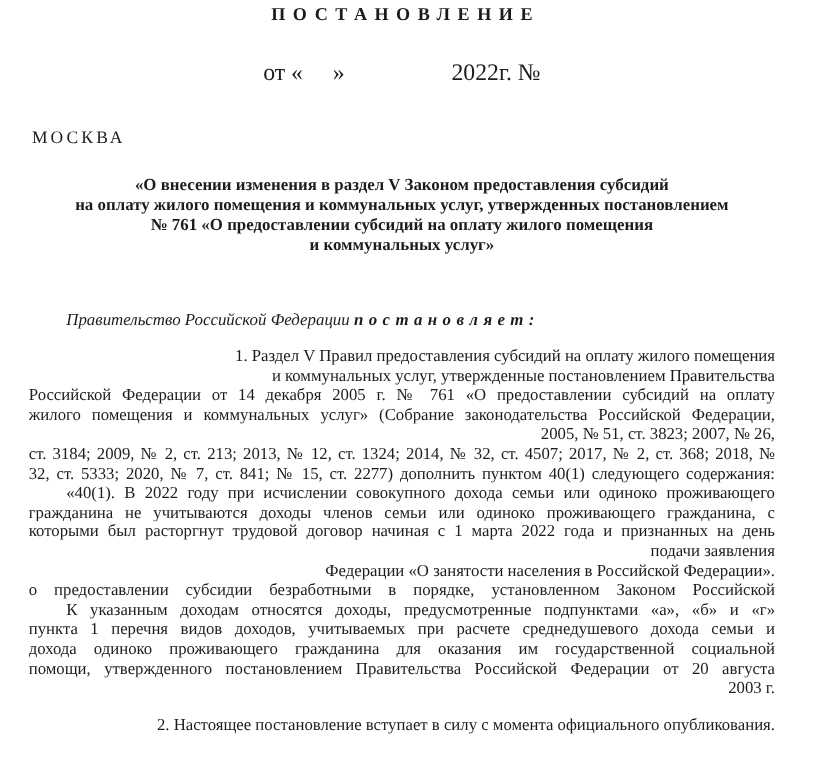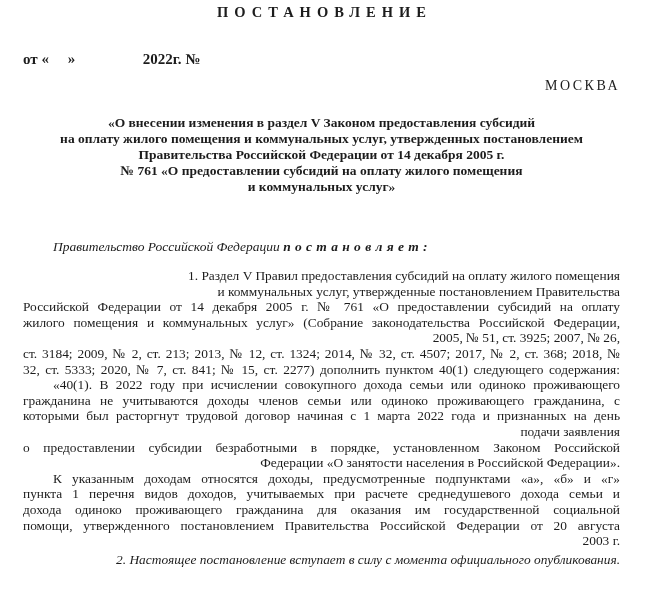--- a/index.html
+++ b/index.html
@@ -24,29 +24,28 @@
     text-align: center;
     font-weight: bold;
     font-size: 14.5px;
     line-height: 17px;
     letter-spacing: 6px;
     padding-left: 6px; 
     white-space: nowrap;
   }
   .date-line {
     margin-top: 30px;
-    text-align: left;
+    text-align: center;
     white-space: pre;
-    font-size: 15px;
+    font-size: 19px;
     line-height: 16px;
-    font-weight: bold;
   }
   .city {
-    margin-top: 11px;
-    text-align: right;
+    margin-top: 36px;
+    text-align: left;
     font-size: 14px;
     line-height: 16px;
     letter-spacing: 2.5px;
     padding-left: 2.5px;
   }
   .subject {
     margin-top: 21px;
     font-weight: bold;
     font-size: 13.5px;
     line-height: 16px;
@@ -74,63 +73,61 @@
     overflow: hidden;
   }
   .line.align-justify {
     text-align: justify;
     text-align-last: justify;
   }
   .line.indent {
     padding-left: 30px;
   }
   .line.gap-before {
-    margin-top: 3px;
-    font-style: italic;
+    margin-top: 14px;
   }
 </style>
 </head>
 <body>
 
 <div class="page">
 
   <div class="doc-title">ПОСТАНОВЛЕНИЕ</div>
 
   <div class="date-line">от «     »                  2022г. №</div>
 
   <div class="city">МОСКВА</div>
 
   <div class="subject">
 
   <div class="subject-line">«О внесении изменения в раздел V Законом предоставления субсидий</div>
       <div class="subject-line">на оплату жилого помещения и коммунальных услуг, утвержденных постановлением</div>
-      <div class="subject-line">Правительства Российской Федерации от 14 декабря 2005 г.</div>
       <div class="subject-line">№ 761 «О предоставлении субсидий на оплату жилого помещения</div>
       <div class="subject-line">и коммунальных услуг»</div>
     </div>
 
   <div class="preamble">
     <span>Правительство Российской Федерации </span><span class="spaced-bold">постановляет:</span>
   </div>
 
   <div class="doc-body">
 
   <div class="line align-left indent">1. Раздел V Правил предоставления субсидий на оплату жилого помещения</div>
       <div class="line align-left">и коммунальных услуг, утвержденные постановлением Правительства</div>
       <div class="line align-justify">Российской Федерации от 14 декабря 2005 г. № 761 «О предоставлении субсидий на оплату</div>
       <div class="line align-justify">жилого помещения и коммунальных услуг» (Собрание законодательства Российской Федерации,</div>
-      <div class="line align-left">2005, № 51, ст. 3925; 2007, № 26,</div>
+      <div class="line align-left">2005, № 51, ст. 3823; 2007, № 26,</div>
       <div class="line align-justify">ст. 3184; 2009, № 2, ст. 213; 2013, № 12, ст. 1324; 2014, № 32, ст. 4507; 2017, № 2, ст. 368; 2018, №</div>
       <div class="line align-justify">32, ст. 5333; 2020, № 7, ст. 841; № 15, ст. 2277) дополнить пунктом 40(1) следующего содержания:</div>
       <div class="line align-justify indent">«40(1). В 2022 году при исчислении совокупного дохода семьи или одиноко проживающего</div>
       <div class="line align-justify">гражданина не учитываются доходы членов семьи или одиноко проживающего гражданина, с</div>
       <div class="line align-justify">которыми был расторгнут трудовой договор начиная с 1 марта 2022 года и признанных на день</div>
       <div class="line align-left">подачи заявления</div>
+      <div class="line align-left">Федерации «О занятости населения в Российской Федерации».</div>
       <div class="line align-justify">о предоставлении субсидии безработными в порядке, установленном Законом Российской</div>
-      <div class="line align-left">Федерации «О занятости населения в Российской Федерации».</div>
       <div class="line align-justify indent">К указанным доходам относятся доходы, предусмотренные подпунктами «а», «б» и «г»</div>
       <div class="line align-justify">пункта 1 перечня видов доходов, учитываемых при расчете среднедушевого дохода семьи и</div>
       <div class="line align-justify">дохода одиноко проживающего гражданина для оказания им государственной социальной</div>
       <div class="line align-justify">помощи, утвержденного постановлением Правительства Российской Федерации от 20 августа</div>
       <div class="line align-left">2003 г.</div>
       <div class="line align-left indent gap-before">2. Настоящее постановление вступает в силу с момента официального опубликования.</div>
     </div>
 
 </div>
 

